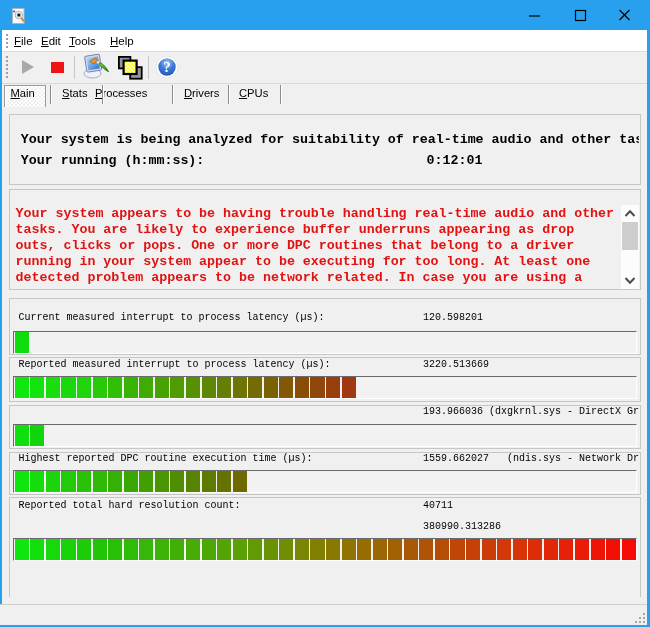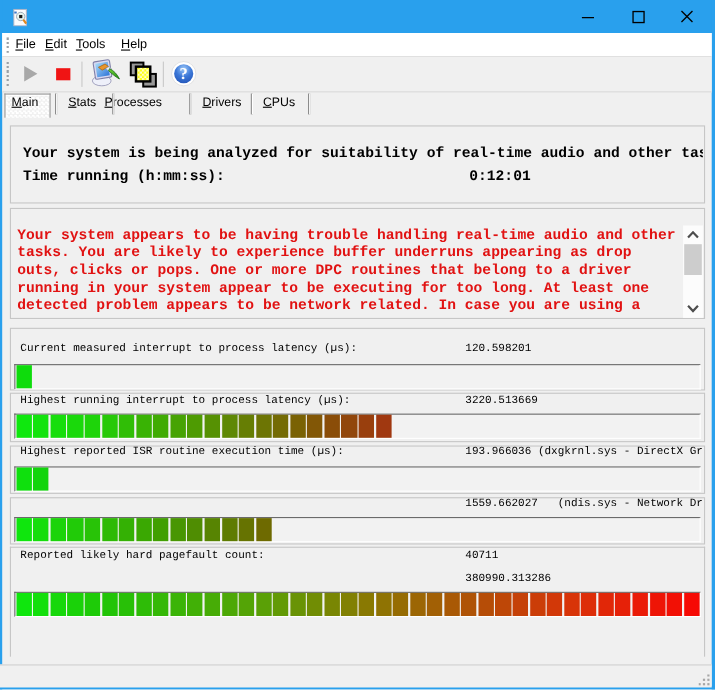--- a/index.html
+++ b/index.html
@@ -119,45 +119,45 @@
 
 <div class="gbox" style="top:114px;height:69px"></div>
 <div class="gbox" style="top:189px;height:99px"></div>
 <div class="gbox" style="top:298px;height:55px"></div>
 <div class="gbox" style="top:357px;height:43px"></div>
 <div class="gbox" style="top:405px;height:42px"></div>
 <div class="gbox" style="top:452px;height:41px"></div>
 <div class="gbox" style="top:497px;height:99px;border-bottom:none"></div>
 
 <div class="mono2" style="left:20.8px;top:131.5px;width:618px;overflow:hidden">Your system is being analyzed for suitability of real-time audio and other tasks.</div>
-<div class="mono2" style="left:20.8px;top:152.5px">Time running (h:mm:ss):</div>
+<div class="mono2" style="left:20.8px;top:152.5px">Your running (h:mm:ss):</div>
 <div class="mono2" style="left:426.6px;top:152.5px">0:12:01</div>
 
 <div id="redtext">Your system appears to be having trouble handling real-time audio and other
 tasks. You are likely to experience buffer underruns appearing as drop
 outs, clicks or pops. One or more DPC routines that belong to a driver
 running in your system appear to be executing for too long. At least one
 detected problem appears to be network related. In case you are using a</div>
 <div id="scroll"></div>
 <div id="thumb"></div>
 <svg class="abs" style="left:624px;top:209px" width="12" height="9" viewBox="0 0 12 9">
       <path d="M1.5 7 L6 2.2 L10.5 7" fill="none" stroke="#4d4d4d" stroke-width="2"></path>
     </svg>
 <svg class="abs" style="left:624px;top:276px" width="12" height="9" viewBox="0 0 12 9">
       <path d="M1.5 2 L6 6.8 L10.5 2" fill="none" stroke="#4d4d4d" stroke-width="2"></path>
     </svg>
 
 <div class="mono" style="left:18.5px;top:311px">Current measured interrupt to process latency (µs):</div>
 <div class="mono" style="left:423px;top:311px">120.598201</div>
-<div class="mono" style="left:18.5px;top:358px">Highest running interrupt to process latency (µs):</div>
+<div class="mono" style="left:18.5px;top:358px">Reported measured interrupt to process latency (µs):</div>
 <div class="mono" style="left:423px;top:358px">3220.513669</div>
-<div class="mono" style="left:18.5px;top:405px">Highest reported ISR routine execution time (µs):</div>
 <div class="mono" style="left:423px;top:405px;width:216px;overflow:hidden">193.966036 (dxgkrnl.sys - DirectX Graphics Kernel)</div>
+<div class="mono" style="left:18.5px;top:452px">Highest reported DPC routine execution time (µs):</div>
 <div class="mono" style="left:423px;top:452px;width:216px;overflow:hidden">1559.662027   (ndis.sys - Network Driver Interface Specification)</div>
-<div class="mono" style="left:18.5px;top:498.5px">Reported likely hard pagefault count:</div>
+<div class="mono" style="left:18.5px;top:498.5px">Reported total hard resolution count:</div>
 <div class="mono" style="left:423px;top:498.5px">40711</div>
 <div class="mono" style="left:423px;top:519.5px">380990.313286</div>
 <div class="bar" style="top:331px">
       <i style="left:0.8px;background:#0edc0c"></i>
     </div>
     <div class="bar" style="top:376px">
       <i style="left:0.8px;background:#0fe80e"></i>
       <i style="left:16.36px;background:#13e30d"></i>
       <i style="left:31.92px;background:#17de0c"></i>
       <i style="left:47.48px;background:#1ad90b"></i>

